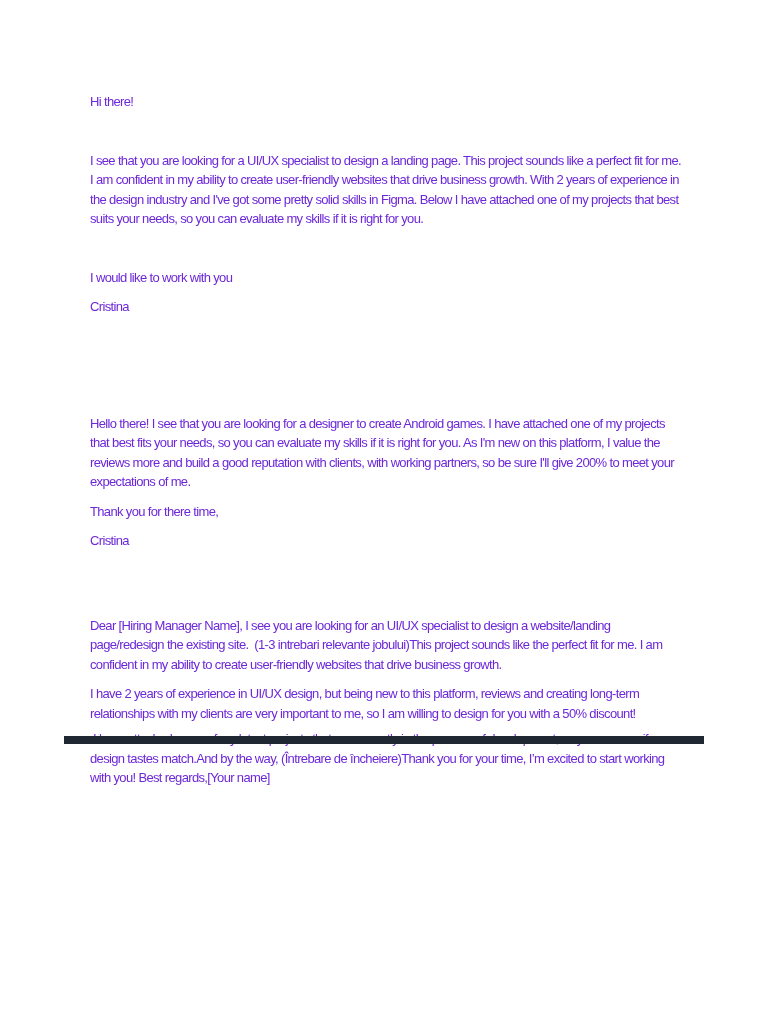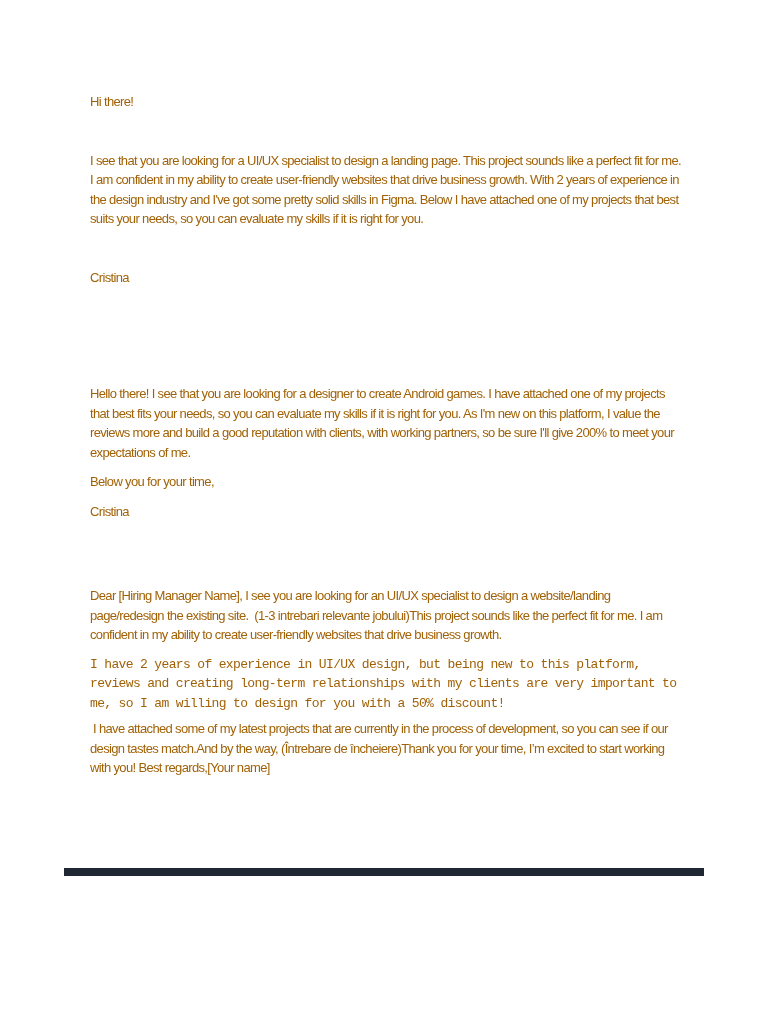--- a/index.html
+++ b/index.html
@@ -3,61 +3,62 @@
 <meta charset="utf-8">
 <style>
   * { margin: 0; padding: 0; box-sizing: border-box; }
   html, body {
     width: 768px; height: 1024px;
     background: #ffffff;
     overflow: hidden;
   }
   .page {
     position: relative;
-    width: 768px; height: 876px;
+    width: 768px; height: 744px;
     background: #ffffff;
     font-family: "Liberation Sans", sans-serif;
-    color: #a16207;
+    color: #6d28d9;
   }
   .doc {
     padding: 92px 84px 0 90px;
   }
   .para {
     font-size: 13px;
     letter-spacing: -0.65px;
     line-height: 19.5px;
     white-space: pre-wrap;       
     margin-bottom: 10px;
     text-align: left;
   }
   .gap-lg  { margin-bottom: 39px; }   
   .gap-xl  { margin-bottom: 97px; }   
   .gap-md  { margin-bottom: 65px; }   
-  .gap-sm  { margin-bottom: 6px; font-family: Liberation Mono, monospace;  }
+  .gap-sm  { margin-bottom: 6px;  }
   .bottom-bar {
     position: absolute;
     left: 64px;
     bottom: 0;
     width: 640px;
     height: 8px;
     background: #1e2732;
   }
 </style>
 </head>
 <body>
 
 <main class="page">
   <div class="doc">
 
     <p class="para gap-lg">Hi there!</p>
     <p class="para gap-lg">I see that you are looking for a UI/UX specialist to design a landing page. This project sounds like a perfect fit for me. I am confident in my ability to create user-friendly websites that drive business growth. With 2 years of experience in the design industry and I've got some pretty solid skills in Figma. Below I have attached one of my projects that best suits your needs, so you can evaluate my skills if it is right for you.</p>
+    <p class="para">I would like to work with you</p>
     <p class="para gap-xl">Cristina</p>
 
     <p class="para">Hello there! I see that you are looking for a designer to create Android games. I have attached one of my projects that best fits your needs, so you can evaluate my skills if it is right for you. As I'm new on this platform, I value the reviews more and build a good reputation with clients, with working partners, so be sure I'll give 200% to meet your expectations of me.</p>
-    <p class="para">Below you for your time,</p>
+    <p class="para">Thank you for there time,</p>
     <p class="para gap-md">Cristina</p>
 
     <p class="para">Dear [Hiring Manager Name], I see you are looking for an UI/UX specialist to design a website/landing page/redesign the existing site.  (1-3 intrebari relevante jobului)This project sounds like the perfect fit for me. I am confident in my ability to create user-friendly websites that drive business growth.</p>
     <p class="para gap-sm">I have 2 years of experience in UI/UX design, but being new to this platform, reviews and creating long-term relationships with my clients are very important to me, so I am willing to design for you with a 50% discount!</p>
     <p class="para"> I have attached some of my latest projects that are currently in the process of development, so you can see if our design tastes match.And by the way, (Întrebare de încheiere)Thank you for your time, I’m excited to start working with you! Best regards,[Your name]</p>
 
   </div>
 
   <div class="bottom-bar"></div>
 </main>

